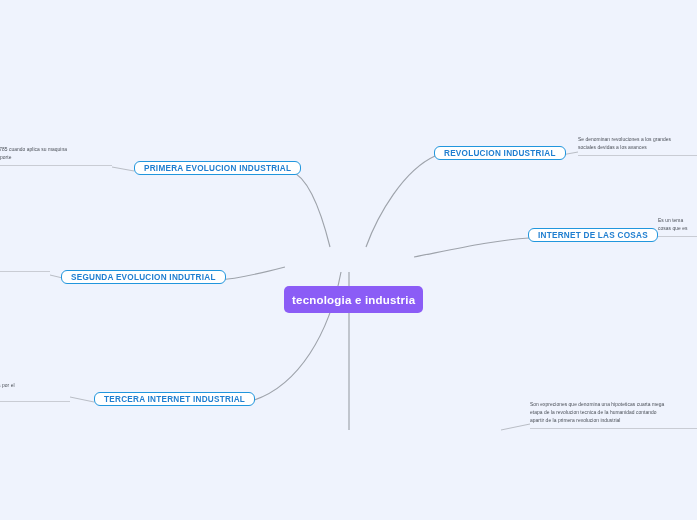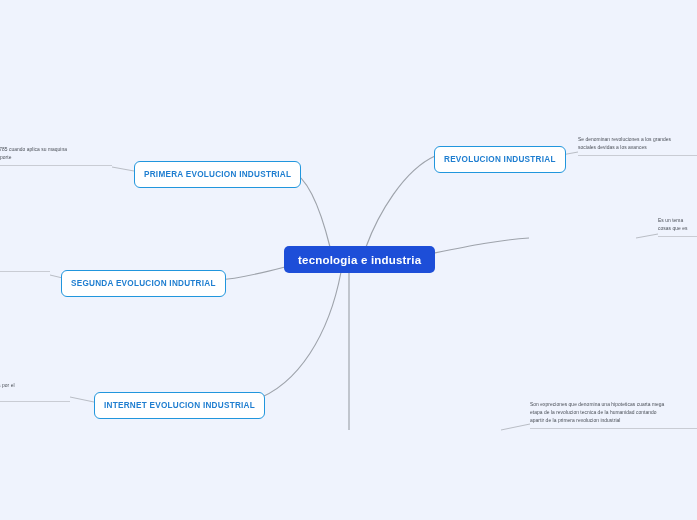--- a/index.html
+++ b/index.html
@@ -35,32 +35,33 @@
     border-radius: 6px;
     color: #1f7ed0;
     font-size: 8.2px;
     font-weight: bold;
     letter-spacing: 0.25px;
     display: flex;
     align-items: center;
     justify-content: center;
     white-space: nowrap;
     padding: 0 9px;
-    height: 27px;
+    height: 14px;
   }
   .node.root {
-    background: #1d4ed8;
+    background: #8b5cf6;
     border: none;
     border-radius: 5px;
     color: #ffffff;
     font-size: 11.5px;
     font-weight: bold;
     letter-spacing: 0.2px;
     height: 27px;
-    padding: 0 14px;
+    padding: 0 8px;
+    margin-top: 40px;
   }
   .leaf-text {
     position: absolute;
     color: #4a4f57;
     font-size: 4.9px;
     line-height: 1.62;
     letter-spacing: 0.05px;
     white-space: pre-line;
     border-bottom: 1px solid #c9ccd4;
     padding-bottom: 3px;
@@ -99,31 +100,34 @@
   </div>
   <div class="leaf-text" style="left:-22px; top:146px; width:134px;">...rtir de 1785 cuando aplica su maquina
 ... al transporte</div>
 
   <div class="node" style="left:61px; top:270px;">
     <span>SEGUNDA EVOLUCION INDUTRIAL</span>
   </div>
   <div class="leaf-text" style="left:-42px; top:260px; width:92px;">...ua por</div>
 
   <div class="node" style="left:94px; top:392px;">
-    <span>INTERNET EVOLUCION INDUSTRIAL</span>
+    <span>TERCERA INTERNET INDUSTRIAL</span>
   </div>
   <div class="leaf-text" style="left:-40px; top:382px; width:110px;">...deas y evaluada por el
 ...</div>
 
   <div class="leaf-text" style="left:530px; top:401px; width:178px;">Son expreciones que denomina una hipoteticas cuarta mega
 etapa de la revolucion tecnica de la humanidad contando
 apartir de la primera revolucion industrial</div>
 
   <div class="node" style="left:434px; top:146px;">
     <span>REVOLUCION INDUSTRIAL</span>
   </div>
   <div class="leaf-text" style="left:578px; top:136px; width:140px;">Se denominan revoluciones a los grandes
 sociales devidas a los avances</div>
 
+  <div class="node" style="left:528px; top:228px;">
+    <span>INTERNET DE LAS COSAS</span>
+  </div>
   <div class="leaf-text" style="left:658px; top:217px; width:120px;">Es un tema
 cosas que es</div>
 
 </div>
 
 </body></html>

